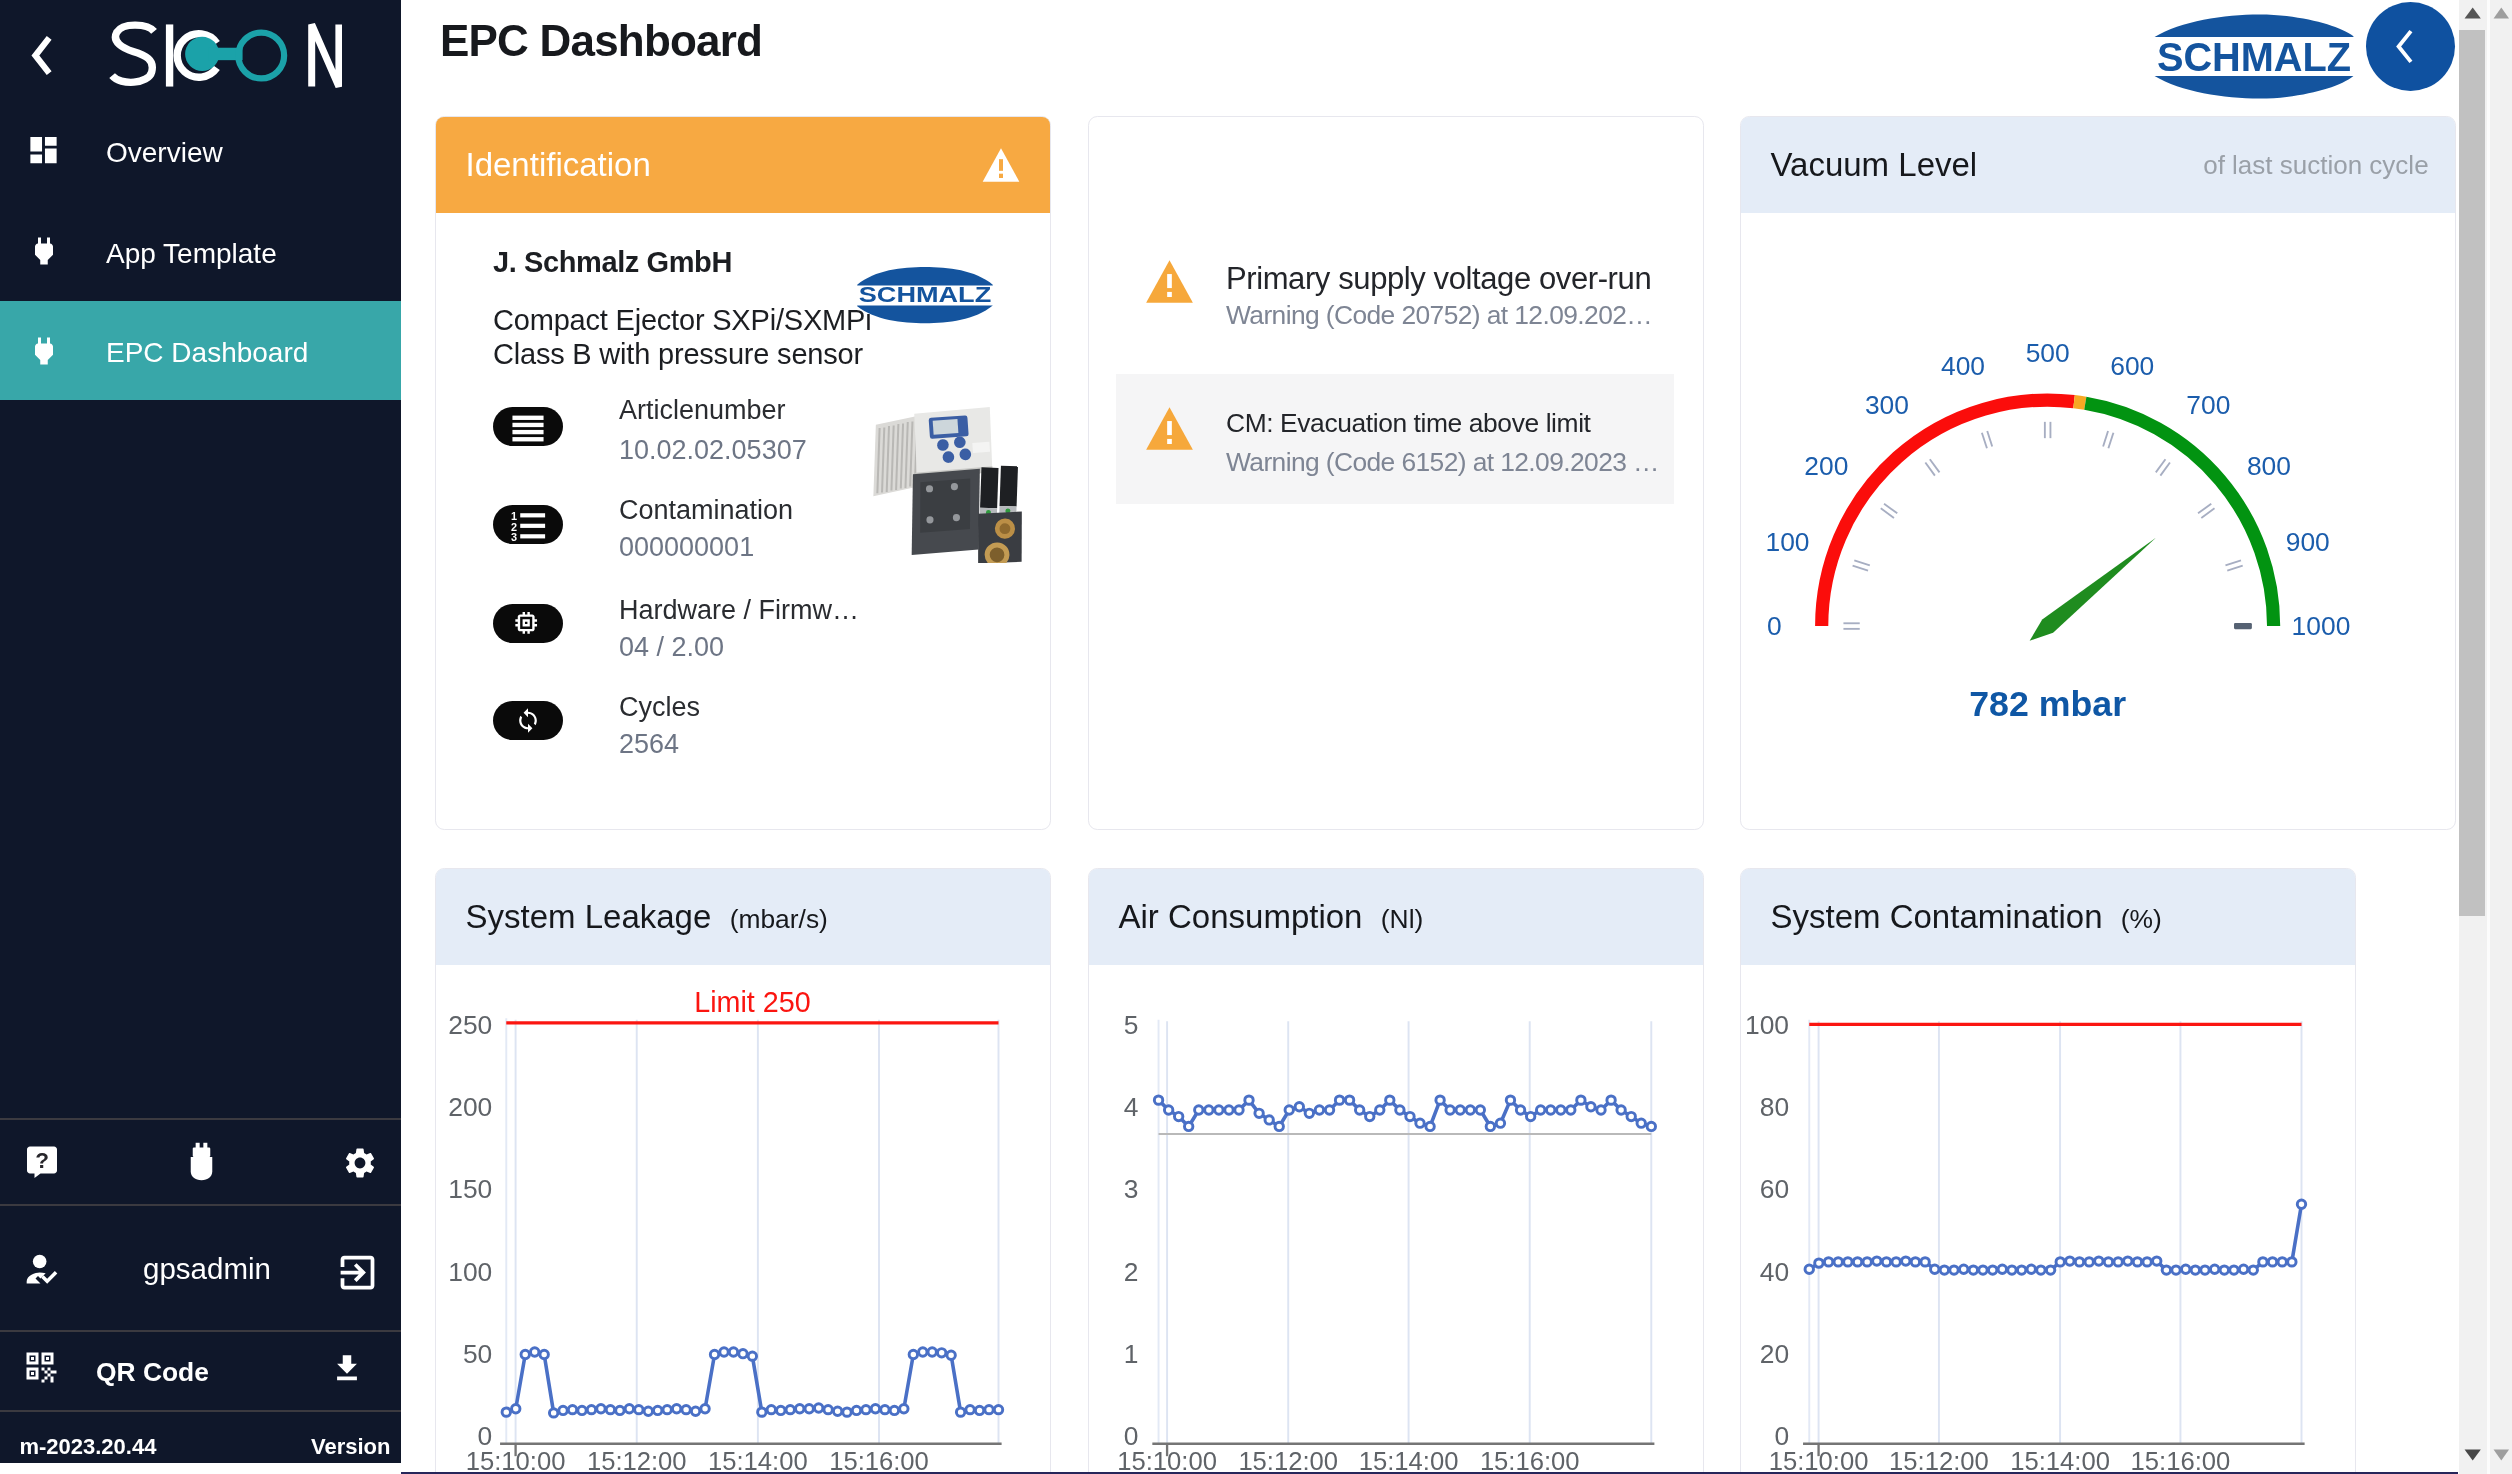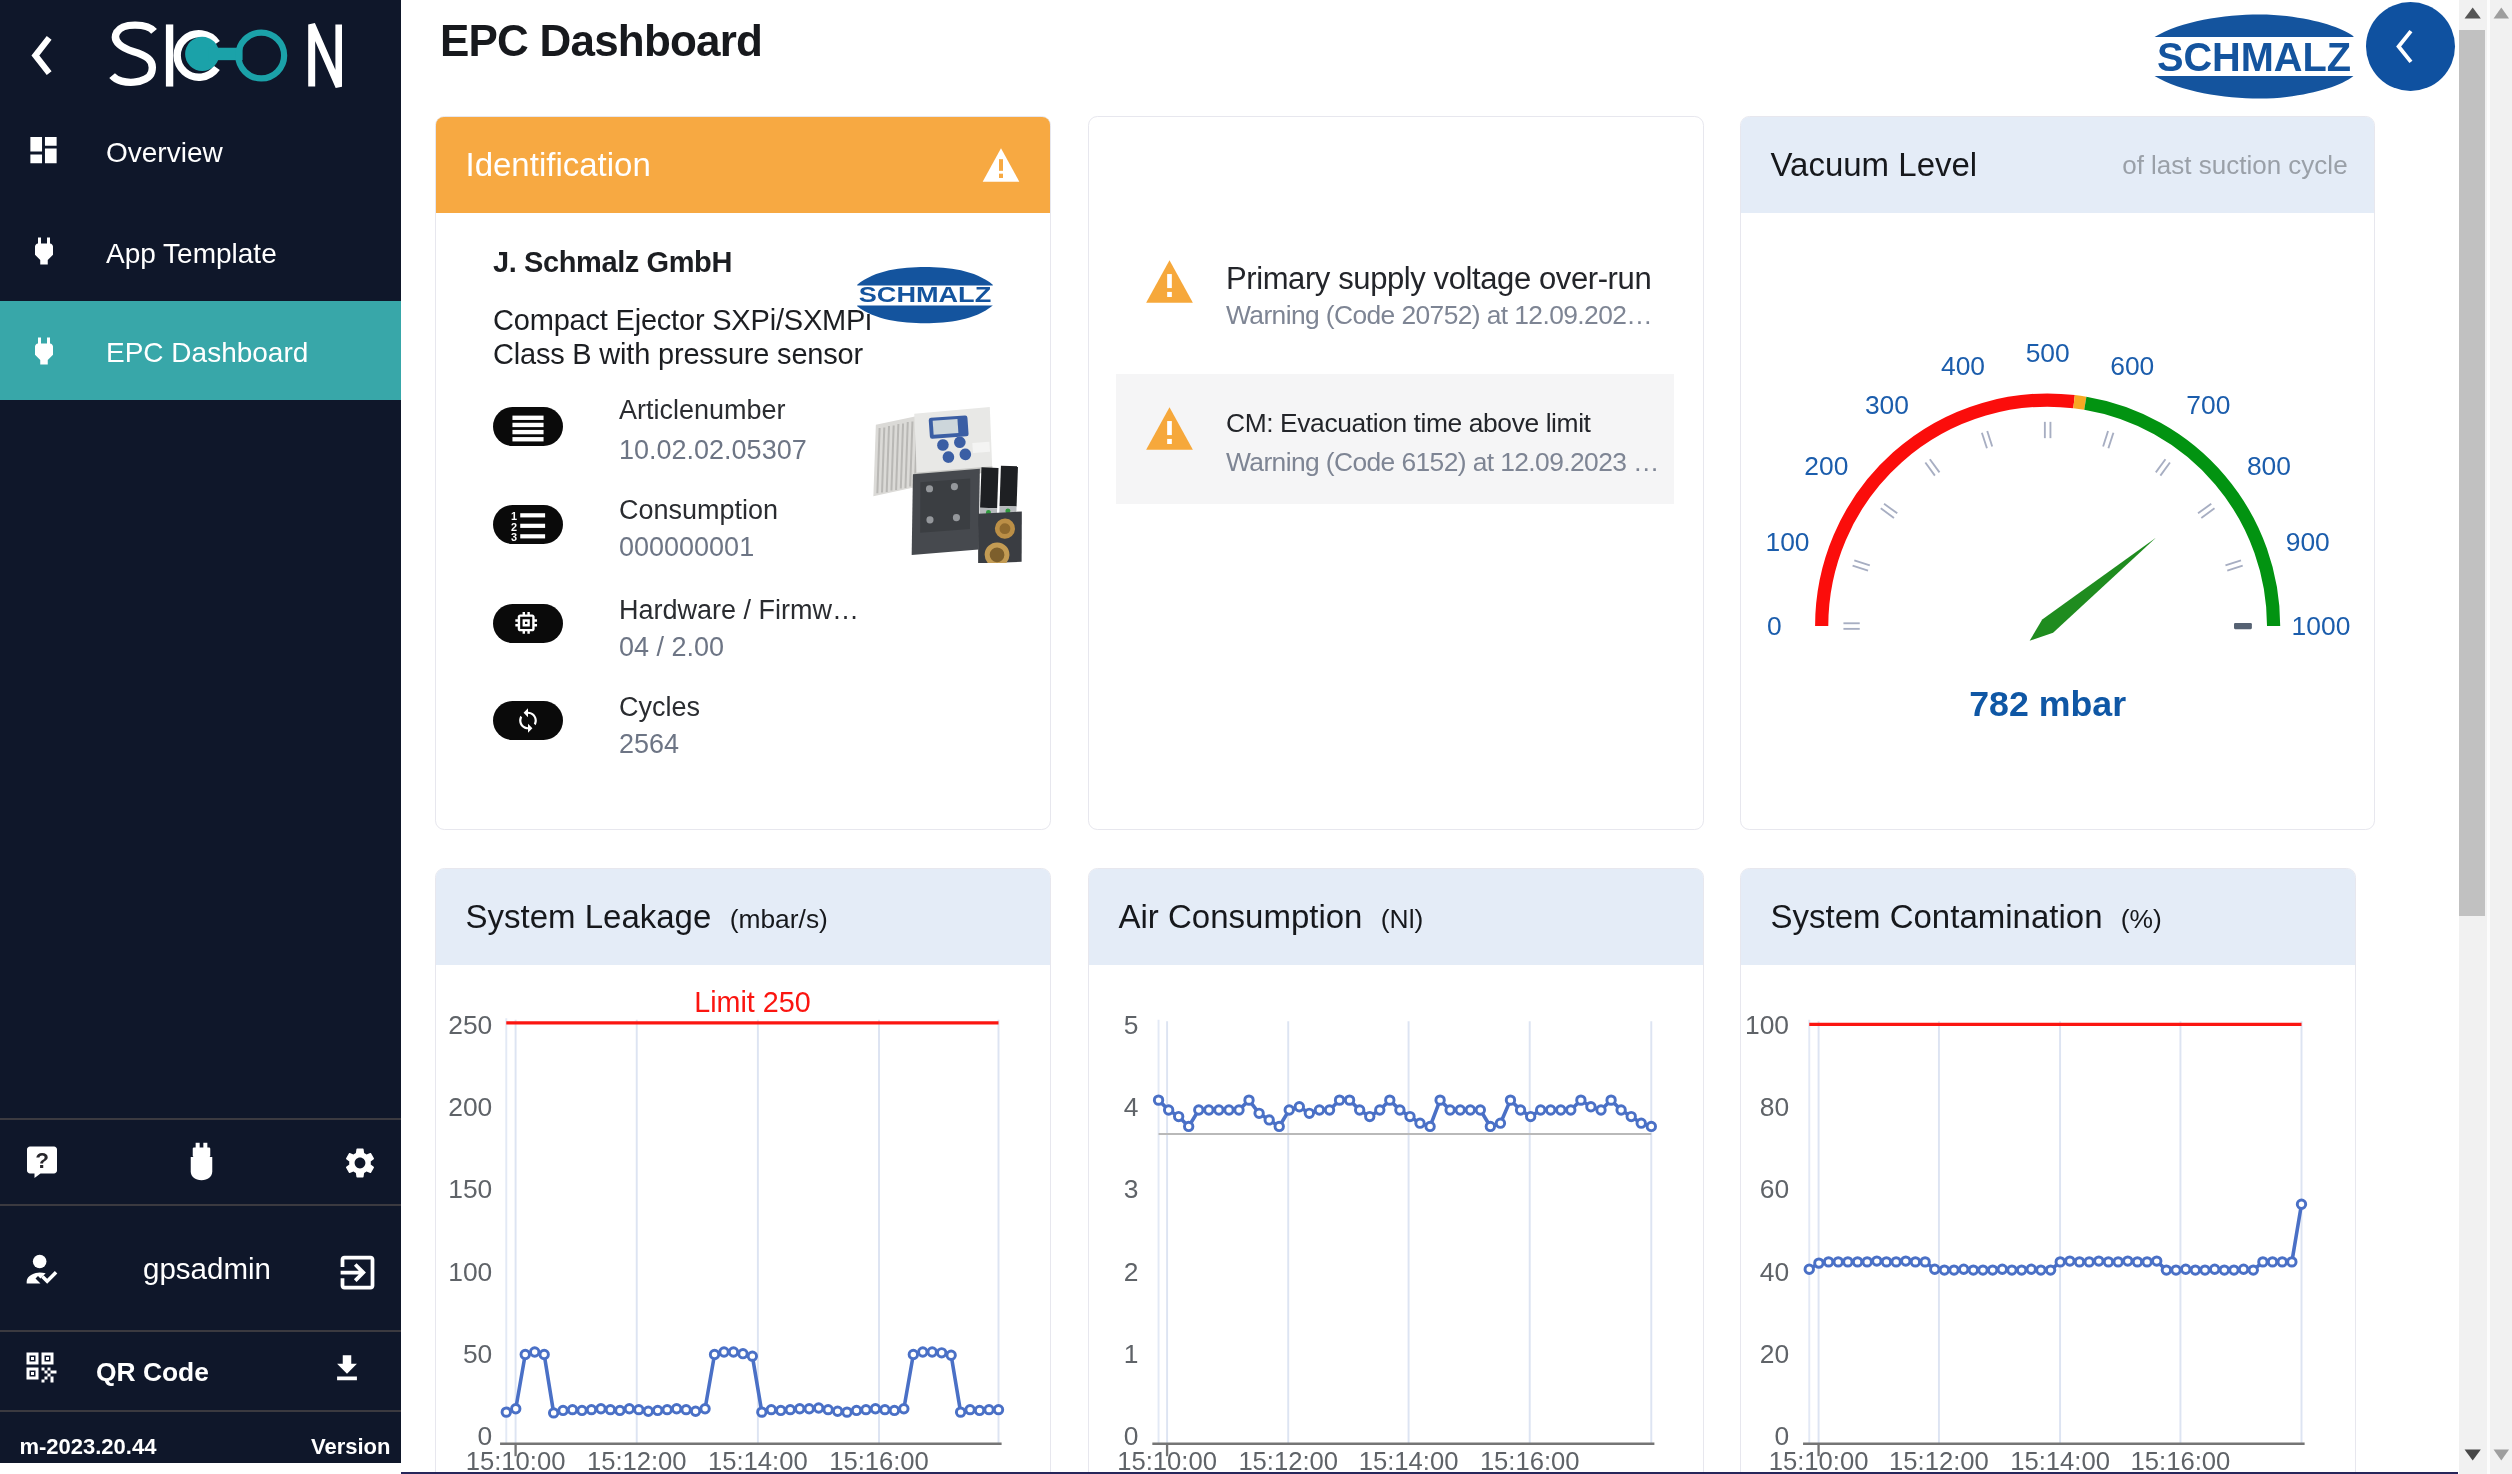--- a/index.html
+++ b/index.html
@@ -134,21 +134,21 @@
         <rect x="0" y="0" width="90" height="50" rx="25" fill="#0a0a0a"></rect>
         <g fill="#fff">
           <text x="23" y="19.5" font-size="14" font-weight="bold" font-family="Liberation Sans">1</text>
           <text x="23" y="33" font-size="14" font-weight="bold" font-family="Liberation Sans">2</text>
           <text x="23" y="46.5" font-size="14" font-weight="bold" font-family="Liberation Sans">3</text>
           <rect x="35" y="10.5" width="32" height="5.4"></rect>
           <rect x="35" y="24" width="32" height="5.4"></rect>
           <rect x="35" y="37.5" width="32" height="5.4"></rect>
         </g>
       </svg>
-<div class="abs" style="left:183px;top:378px;font-size:27px;color:#2a2c30">Consumption</div>
+<div class="abs" style="left:183px;top:378px;font-size:27px;color:#2a2c30">Contamination</div>
 <div class="abs" style="left:183px;top:415px;font-size:27px;color:#6d7585">000000001</div>
 <svg class="abs" style="left:57px;top:487px" width="70" height="39" viewBox="0 0 90 50">
         <rect x="0" y="0" width="90" height="50" rx="25" fill="#0a0a0a"></rect>
         <g fill="#fff" transform="translate(29.5,9.5) scale(1.55)">
           <path d="M11.5 6.5H5.5v6h6v-6zm-2 4h-2v-2h2v2zm8-2v-2h-2V4.5c0-1.1-.9-2-2-2h-2V.5h-2v2h-2V.5h-2v2h-2c-1.1 0-2 .9-2 2v2h-2v2h2v2h-2v2h2v2c0 1.1.9 2 2 2h2v2h2v-2h2v2h2v-2h2c1.1 0 2-.9 2-2v-2h2v-2h-2v-2h2zm-4 6H3.5v-10h10v10z"></path>
         </g>
       </svg>
 <div class="abs" style="left:183px;top:478px;font-size:27px;color:#2a2c30">Hardware / Firmw…</div>
 <div class="abs" style="left:183px;top:515px;font-size:27px;color:#6d7585">04 / 2.00</div>
 <svg class="abs" style="left:57px;top:584px" width="70" height="39" viewBox="0 0 90 50">
@@ -219,21 +219,21 @@
  <div class="abs" style="left:137px;top:183px;font-size:26.4px;color:#7e8594;letter-spacing:-0.6px;white-space:nowrap">Warning (Code 20752) at 12.09.202…</div>
  <svg class="abs" style="left:55px;top:289px" width="51" height="45" viewBox="0 0 24 21">
         <path d="M12 0.5 L23 20.5 H1 Z" fill="#f6a83b"></path>
         <rect x="10.9" y="7" width="2.2" height="6.6" fill="#fff"></rect>
         <rect x="10.9" y="15.4" width="2.2" height="2.4" fill="#fff"></rect>
       </svg>
  <div class="abs" style="left:137px;top:291px;font-size:26.4px;color:#23252a;letter-spacing:-0.4px;white-space:nowrap">CM: Evacuation time above limit</div>
  <div class="abs" style="left:137px;top:330px;font-size:26.4px;color:#7e8594;letter-spacing:-0.6px;white-space:nowrap">Warning (Code 6152) at 12.09.2023 …</div>
 </div>
 
-<div class="card" style="left:1740px;top:116px;width:635px;height:714px">
+<div class="card" style="left:1740px;top:116px;width:716px;height:714px">
  <div class="chead">
         <span class="t">Vacuum Level</span>
  <span style="position:absolute;right:26.4px;top:50%;transform:translateY(-50%);font-size:26px;color:#9aa0a8">of last suction cycle</span>
       </div>
 </div>
 
 <div class="card" style="left:435px;top:868px;width:616px;height:637px">
  <div class="chead">
         <span class="t">System Leakage&nbsp;&nbsp;<span style="font-size:26.4px">(mbar/s)</span></span>
       </div>

